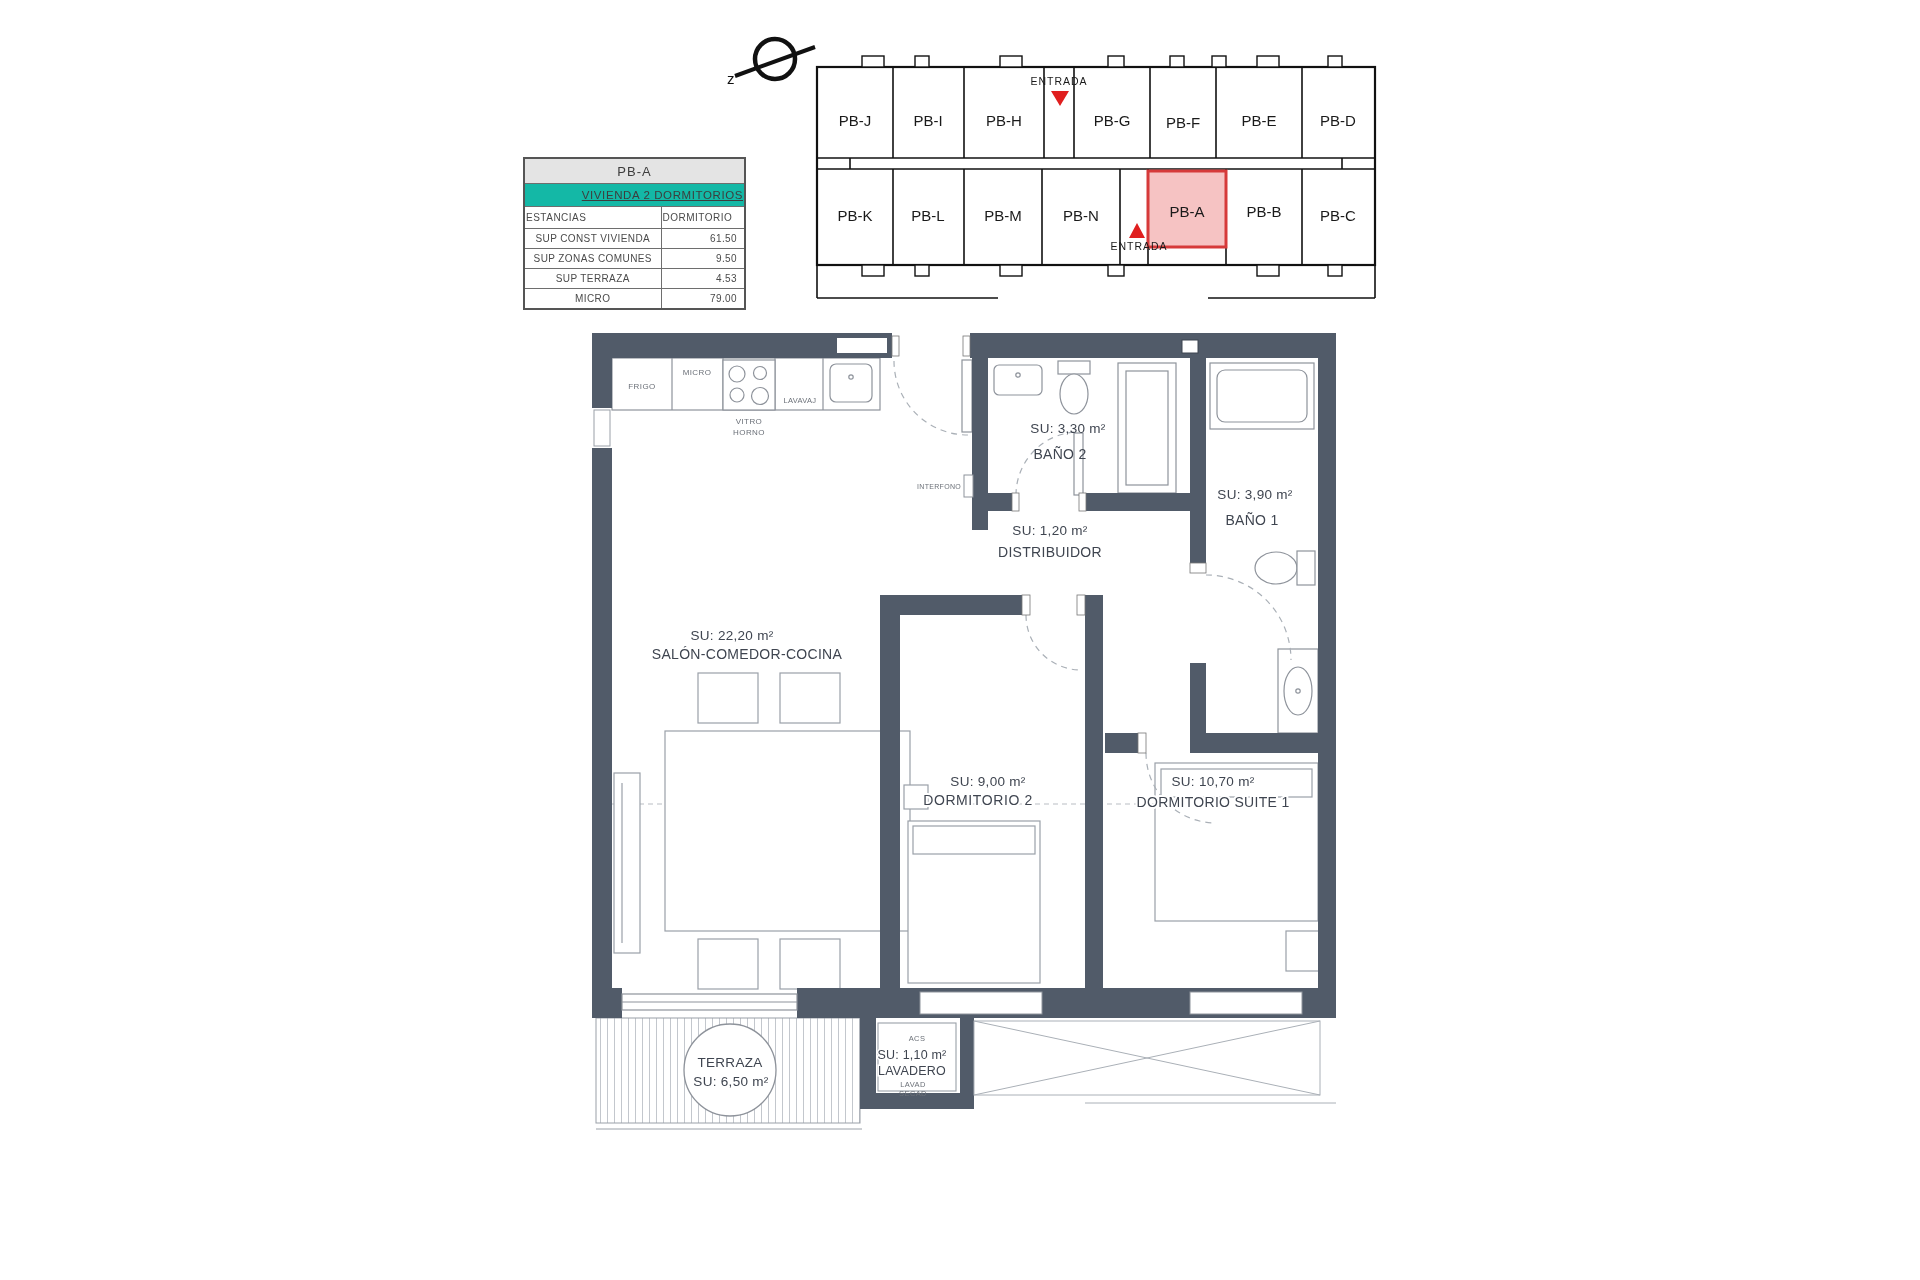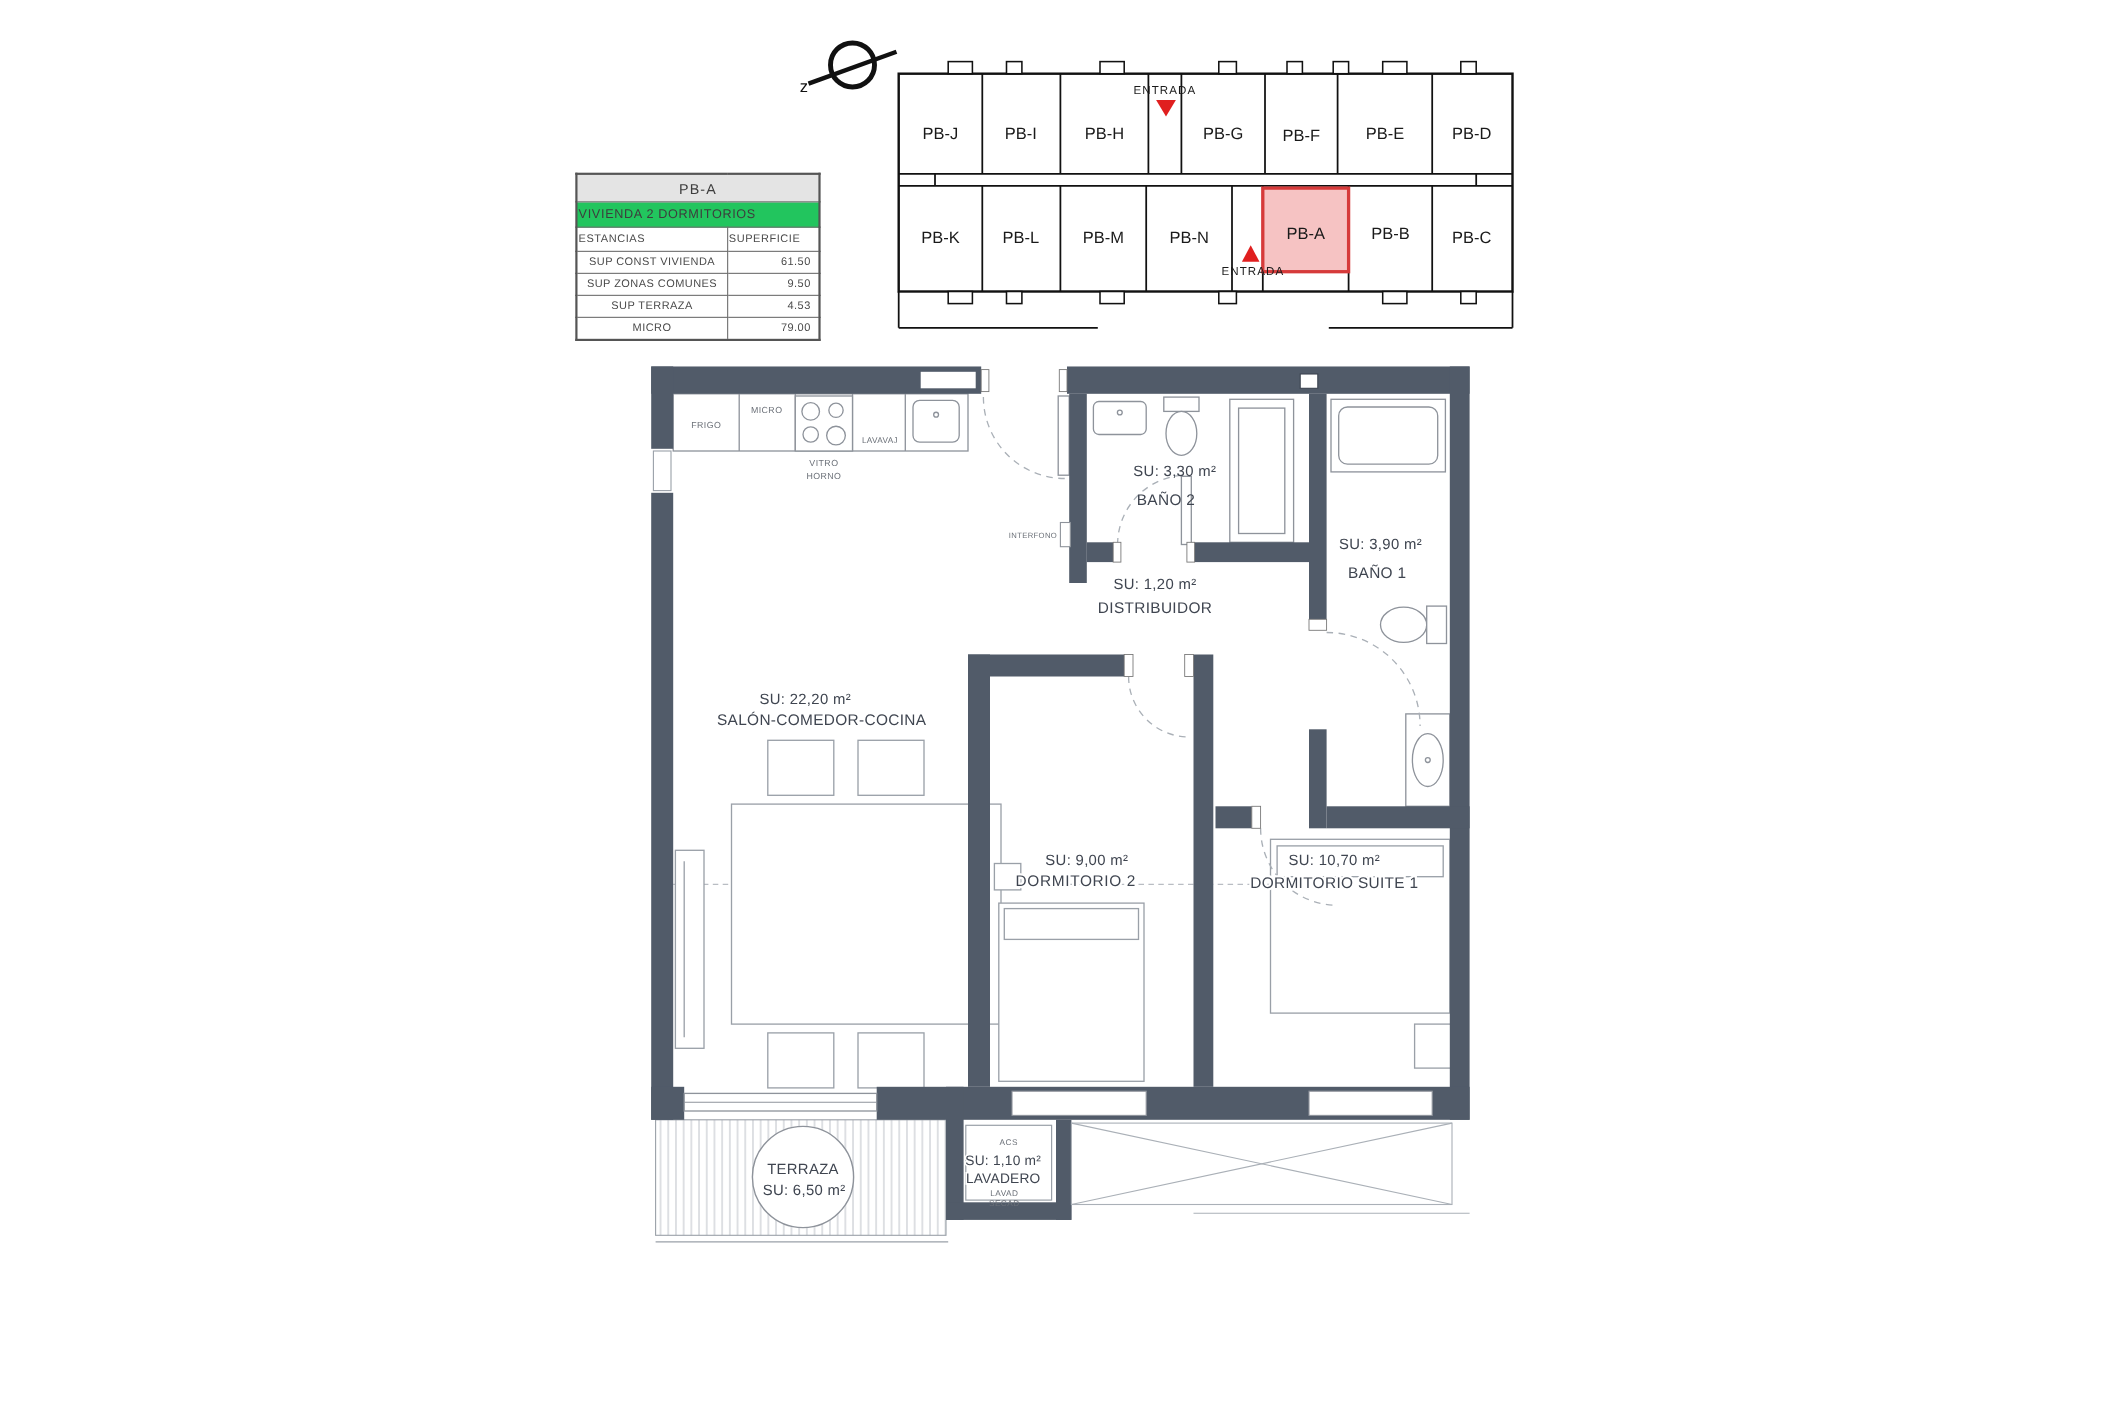--- a/index.html
+++ b/index.html
@@ -5,21 +5,21 @@
   html,body{margin:0;padding:0;background:#ffffff;}
   #canvas{position:relative;width:1920px;height:1280px;background:#ffffff;overflow:hidden;
           font-family:"Liberation Sans",sans-serif;}
   svg text{font-family:"Liberation Sans",sans-serif;}
 
   
   .info-table{position:absolute;left:523px;top:157px;width:223px;border-collapse:collapse;
               color:#3d3d3d;}
   .info-table td{border:1px solid #6e6e6e;}
   .info-table .h1 td{background:#e4e4e4;height:22px;text-align:center;font-size:13px;letter-spacing:1px;}
-  .info-table .h2 td{background:#22c55e;height:20px;text-align:left;font-size:11.5px;letter-spacing:.6px;}
+  .info-table .h2 td{background:#14b8a6;height:20px;text-align:right;font-size:11.5px;letter-spacing:.6px;text-decoration:underline;}
   .info-table .sub td{height:19px;text-align:left;font-size:10px;letter-spacing:.5px;color:#4a4a4a;}
   .info-table .row td{height:17px;font-size:10px;letter-spacing:.4px;color:#4a4a4a;}
   .info-table .row .lbl{text-align:center;}
   .info-table .row .val{text-align:right;padding-right:7px;}
   .info-table .c1{width:62%;}
   .info-table .c2{width:38%;}
   .info-table{border:2px solid #555;}
 </style>
 </head>
 <body>
@@ -35,21 +35,21 @@
   <table class="info-table">
     <tbody>
         <tr class="h1">
           <td colspan="2">PB-A</td>
         </tr>
     <tr class="h2">
           <td colspan="2">VIVIENDA 2 DORMITORIOS</td>
         </tr>
     <tr class="sub">
       <td class="c1">ESTANCIAS</td>
-      <td class="c2">SUPERFICIE</td>
+      <td class="c2">DORMITORIO</td>
     </tr>
     <tr class="row">
       <td class="c1 lbl">SUP CONST VIVIENDA</td>
       <td class="c2 val">61.50</td>
     </tr>
     <tr class="row">
       <td class="c1 lbl">SUP ZONAS COMUNES</td>
       <td class="c2 val">9.50</td>
     </tr>
     <tr class="row">

